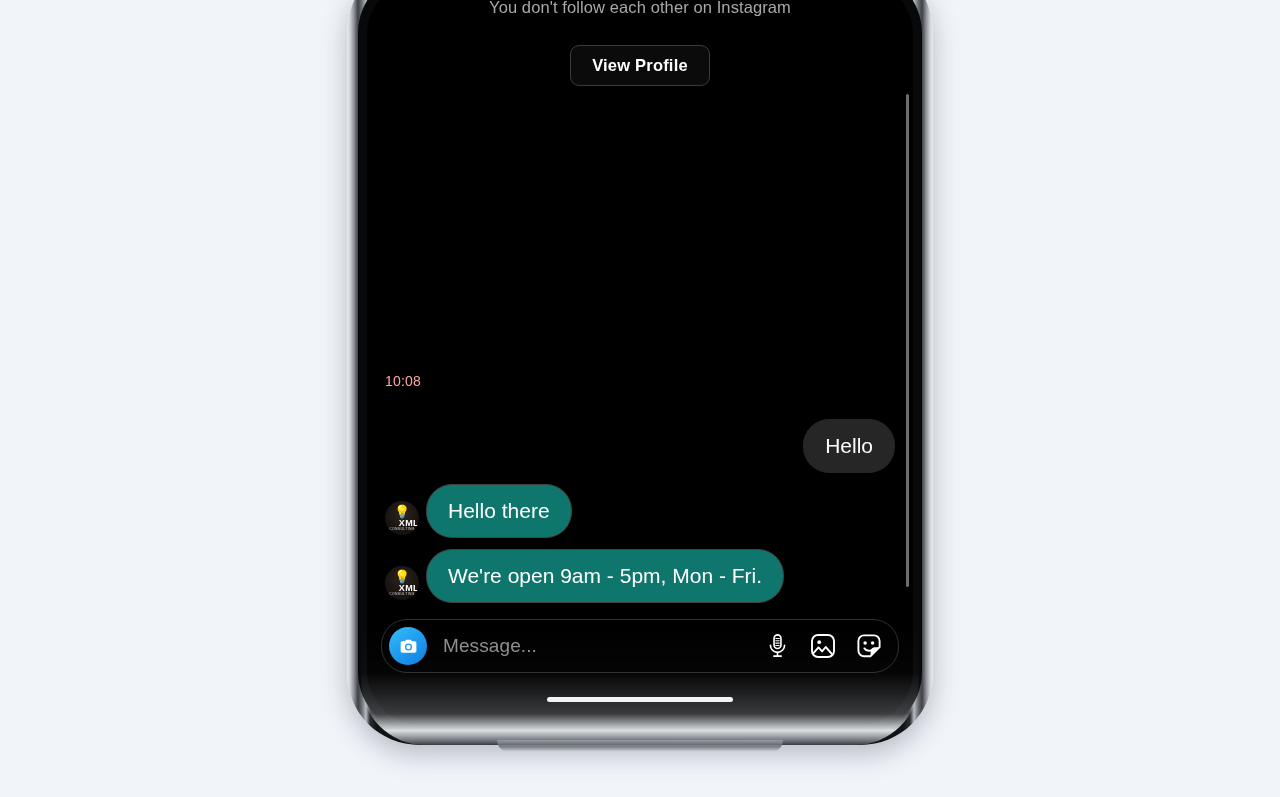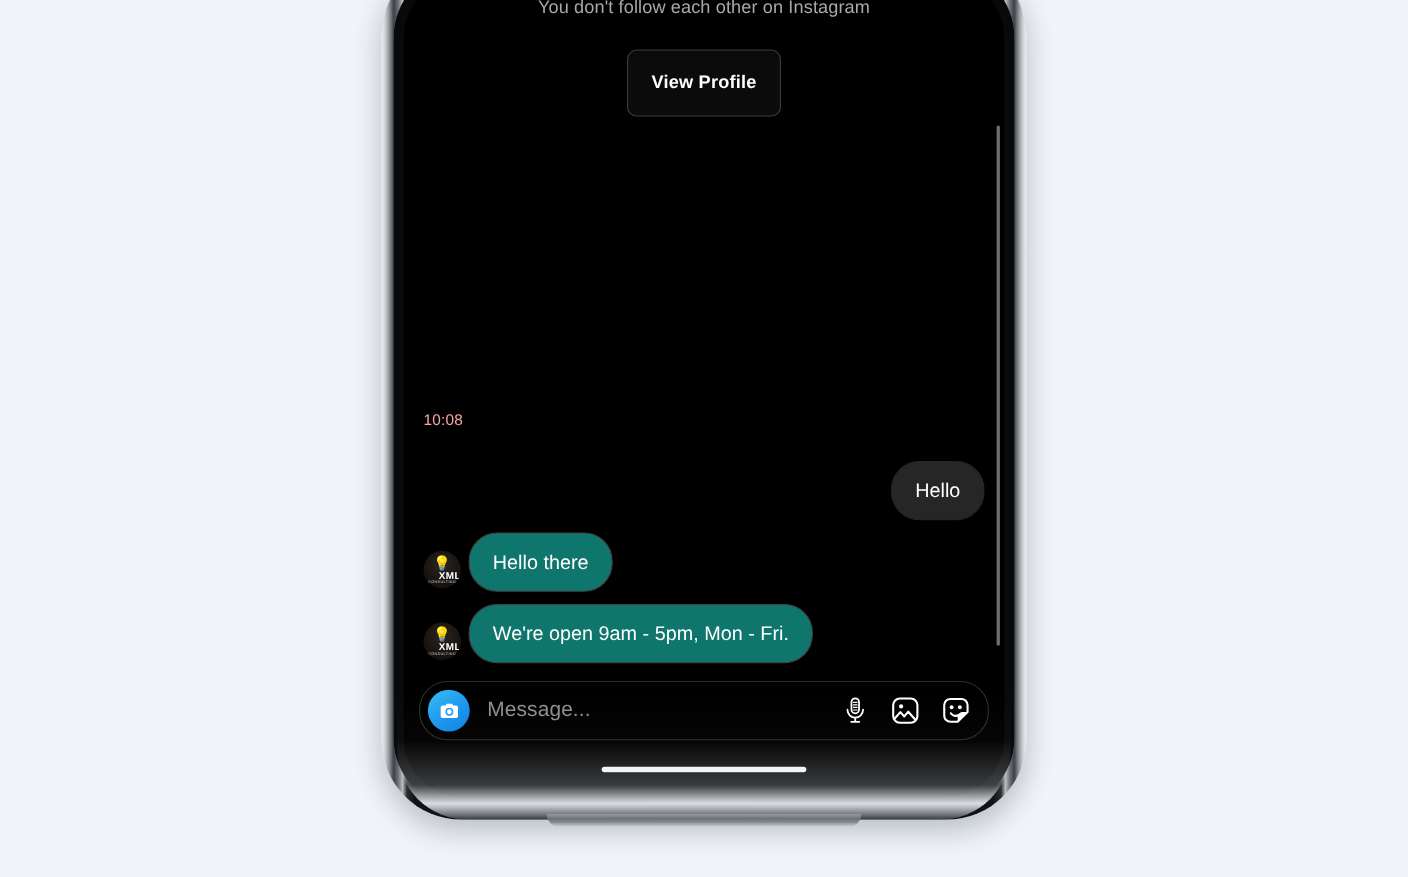--- a/index.html
+++ b/index.html
@@ -98,21 +98,21 @@
     letter-spacing: .1px;
     margin: 0 0 28px 0;
     white-space: nowrap;
   }
   #view-profile-button {
     display: inline-block;
     color: #fff;
     font-size: 16.5px;
     font-weight: bold;
     letter-spacing: .2px;
-    padding: 20px 21px;
+    padding: 10px 21px;
     border: 1px solid #3c3c3e;
     border-radius: 9px;
     background: #0b0b0b;
     cursor: pointer;
   }
 
   
   #thread {
     flex: 1 1 auto;
     position: relative;
@@ -131,21 +131,21 @@
   .msg-row {
     display: flex;
     align-items: flex-end;
     margin-bottom: 11px;
   }
   .msg-row.outgoing { justify-content: flex-end; }
   .msg-row.incoming { justify-content: flex-start; }
 
   .bubble {
     max-width: 330px;
-    font-size: 18px;
+    font-size: 21px;
     line-height: 30px;
     color: #ffffff;
     padding: 11px 21px;
     border-radius: 26px;
     word-wrap: break-word;
     cursor: pointer;
   }
   .bubble.sent {
     background: #262626;
     border: 1px solid #262626;

